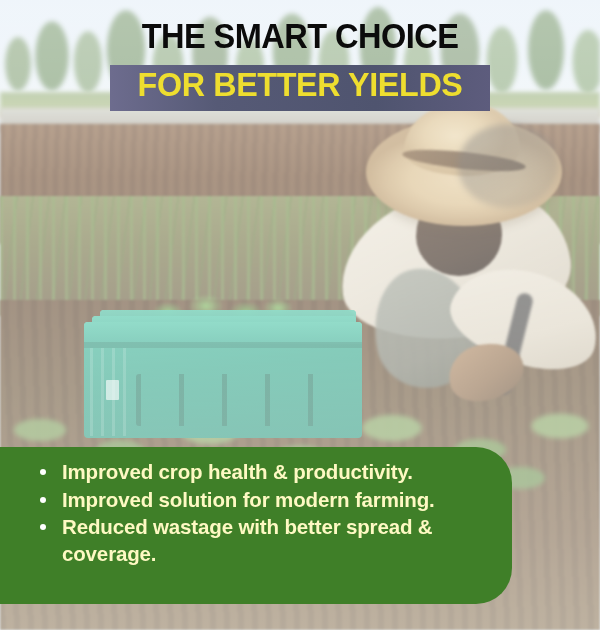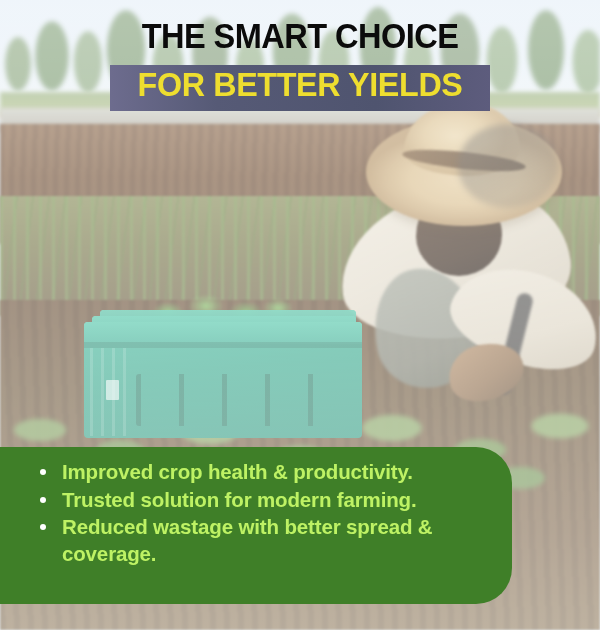--- a/index.html
+++ b/index.html
@@ -239,21 +239,21 @@
     position:absolute;left:0;top:447px;width:512px;height:157px;
     background:#3f7f28;
     border-radius:0 36px 36px 0;
     overflow:hidden;
   }
   .bullets{
     list-style:none;margin:0;padding:12px 16px 0 40px;
   }
   .bullets li{
     position:relative;
-    color:#bef264;
+    color:#fef9c3;
     font-size:20.5px;line-height:26.5px;
     font-weight:bold;
     letter-spacing:-0.15px;
     padding-left:22px;
     margin-bottom:1px;
   }
   .bullets li::before{
     content:"";
     position:absolute;left:0;top:10px;
     width:6px;height:6px;border-radius:50%;
@@ -313,18 +313,18 @@
 
   <div class="headline">THE SMART CHOICE</div>
 
   <div class="subbanner">
     <span class="txt">FOR BETTER YIELDS</span>
   </div>
 
   <div class="panel">
     <ul class="bullets">
       <li>Improved crop health &amp; productivity.</li>
-      <li>Trusted solution for modern farming.</li>
+      <li>Improved solution for modern farming.</li>
       <li>Reduced wastage with better spread &amp; coverage.</li>
     </ul>
   </div>
 
 </div>
 
 </body></html>

